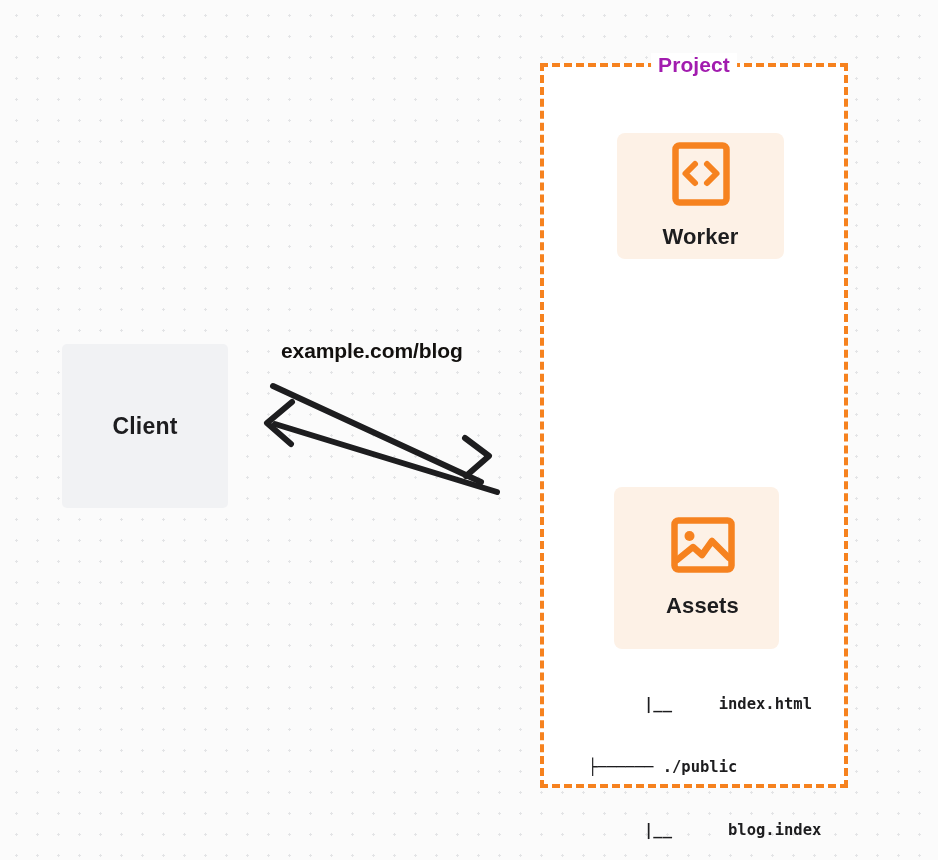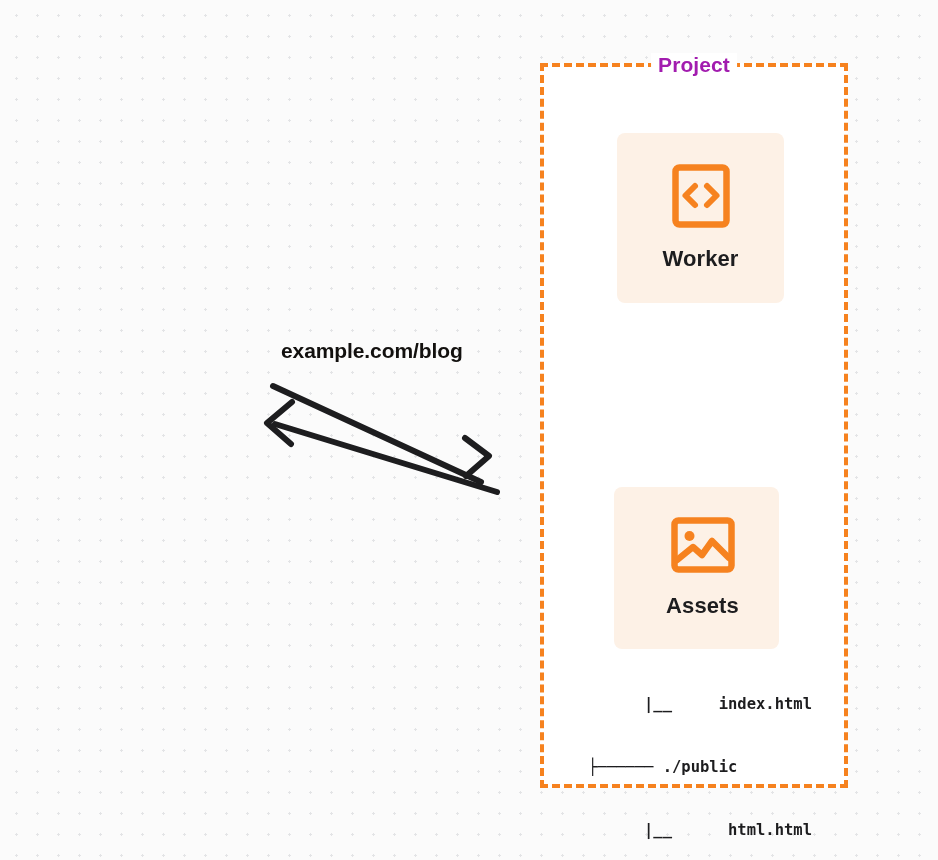--- a/index.html
+++ b/index.html
@@ -97,21 +97,21 @@
     border-radius: 8px;
     display: flex;
     flex-direction: column;
     align-items: center;
     justify-content: center;
   }
   #worker-card {
     left: 73px;
     top: 66px;
     width: 167px;
-    height: 170px;
+    height: 126px;
   }
   #assets-card {
     left: 70px;
     top: 420px;
     width: 153px;
     height: 162px;
     padding-left: 12px;
   }
   .service-card .card-icon {
     display: block;
@@ -140,20 +140,23 @@
   #file-tree .tree-line {
     display: block;
     white-space: pre;
   }
 </style>
 </head>
 <body>
 
 <div id="canvas">
 
+  <div id="client-node">
+    <span class="node-label">Client</span>
+  </div>
 
   <div id="request-label">example.com/blog</div>
 
   <svg id="arrows-layer" viewBox="0 0 938 860" width="938" height="860">
 
     <g>
       <line x1="273" y1="386" x2="481" y2="482" stroke="#1d1d1f" stroke-width="6" stroke-linecap="round"></line>
       <polyline points="465,438 489,456 466,476" fill="none" stroke="#1d1d1f" stroke-width="6" stroke-linecap="round" stroke-linejoin="round"></polyline>
     </g>
 
@@ -185,18 +188,18 @@
           <circle cx="18.5" cy="19" r="5" fill="#f6821f"></circle>
           <polyline points="6,43 22,30 31,38 41,24 58,41" fill="none" stroke="#f6821f" stroke-width="6.5" stroke-linecap="round" stroke-linejoin="round"></polyline>
         </svg>
       </span>
       <span class="card-label">Assets</span>
     </div>
 
     <div id="file-tree">
       <span class="tree-line">      |__     index.html</span>
       <span class="tree-line">├────── ./public</span>
-      <span class="tree-line">      |__      html.html</span>
+      <span class="tree-line">      |__      blog.index</span>
       
     </div>
 
   </div>
 </div>
 
 </body></html>

